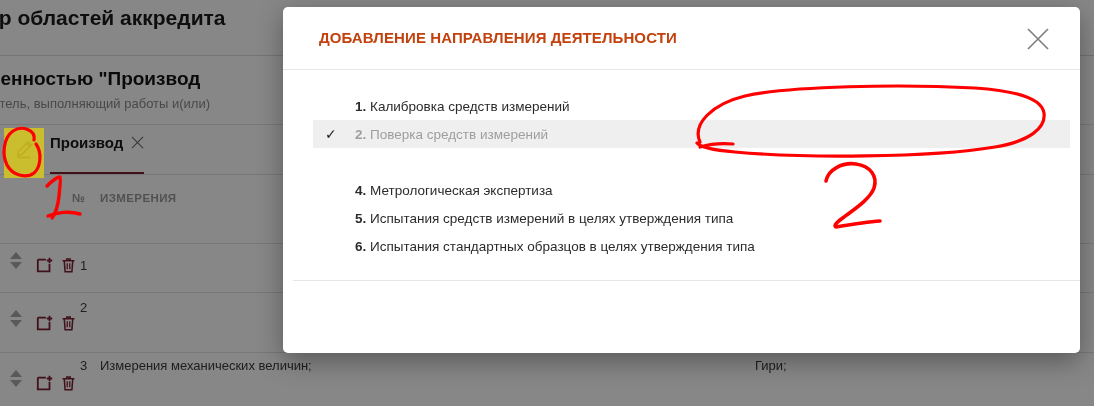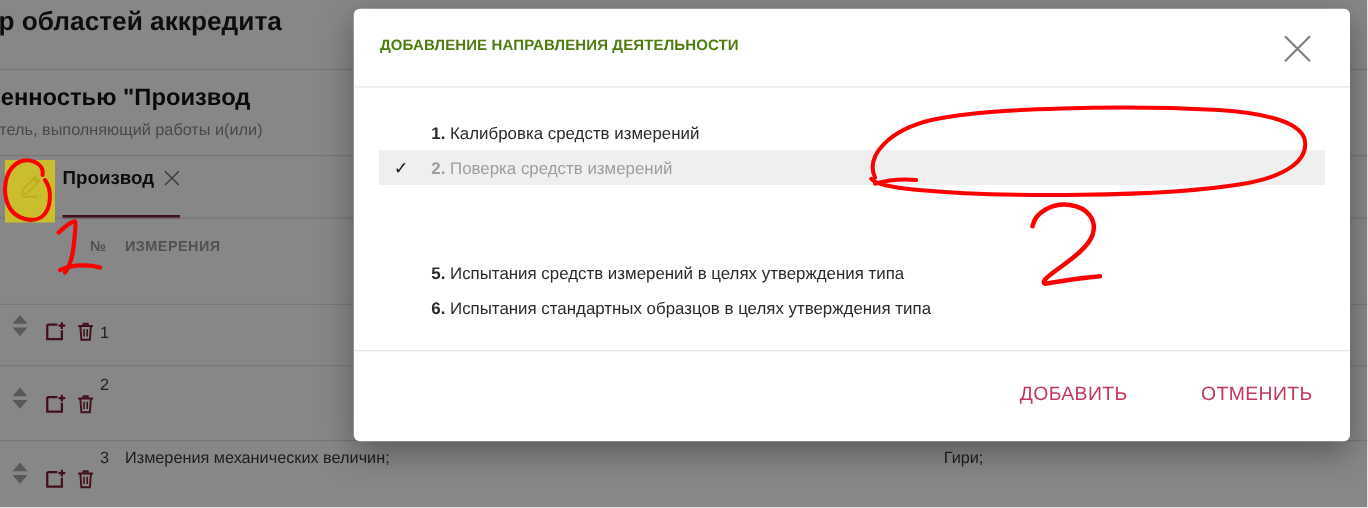--- a/index.html
+++ b/index.html
@@ -66,30 +66,30 @@
 
   
   .overlay{position:absolute;inset:0;background:rgba(0,0,0,.47);}
   .modal{
     position:absolute;left:283px;top:7px;width:797px;height:346px;
     background:#fff;border-radius:5px;box-shadow:0 8px 26px rgba(0,0,0,.34);
     overflow:hidden;
   }
   .modal-head{position:relative;height:62px;}
   .modal-title{
-    position:absolute;left:21px;top:22px;
-    font-size:12px;font-weight:700;color:#4d7c0f;letter-spacing:.1px;
+    position:absolute;left:36px;top:22px;
+    font-size:15px;font-weight:700;color:#c2410c;letter-spacing:.1px;
   }
   .close-x{
     position:absolute;right:24px;top:14px;width:36px;height:36px;
     display:flex;align-items:center;justify-content:center;
   }
   .head-rule{position:absolute;left:0;top:62px;width:797px;height:1px;background:#e6e6e6;}
 
-  .modal-body{position:absolute;left:0;top:63px;width:797px;height:202px;}
+  .modal-body{position:absolute;left:10px;top:63px;width:797px;height:202px;}
   .opt{
     position:absolute;left:20px;width:757px;height:28px;
     display:flex;align-items:center;font-size:13.5px;color:#2b2b2b;
   }
   .opt .chk{
     position:absolute;left:12px;font-size:14px;color:#1d1d1d;font-weight:700;
   }
   .opt .txt{position:absolute;left:42px;white-space:nowrap;}
   .opt .txt b{font-weight:700;}
   .opt.selected{background:#efefef;color:#9e9e9e;}
@@ -241,36 +241,35 @@
       <div class="opt" style="top:22px;">
         <span class="txt"><b>1.</b>&nbsp;<span>Калибровка средств измерений</span></span>
       </div>
 
       <div class="opt selected" style="top:50px;">
         <span class="chk">✓</span>
         <span class="txt"><b>2.</b>&nbsp;<span>Поверка средств измерений</span></span>
       </div>
 
 
+      <div class="opt" style="top:106px;">
+        <span class="txt"><b>4.</b>&nbsp;<span>Метрологическая экспертиза</span></span>
+      </div>
 
       <div class="opt" style="top:134px;">
         <span class="txt"><b>5.</b>&nbsp;<span>Испытания средств измерений в целях утверждения типа</span></span>
       </div>
 
       <div class="opt" style="top:162px;">
         <span class="txt"><b>6.</b>&nbsp;<span>Испытания стандартных образцов в целях утверждения типа</span></span>
       </div>
 
       <div class="foot-rule" style="top:210px;"></div>
     </div>
 
-    <div class="modal-foot">
-      <button class="btn btn-add">ДОБАВИТЬ</button>
-      <button class="btn btn-cancel">ОТМЕНИТЬ</button>
-    </div>
   </div>
 
 
   <svg class="annot" width="1094" height="406" viewBox="0 0 1094 406">
 
     <rect x="4" y="128" width="40" height="50" fill="#d6c81e" opacity="0.85"></rect>
 
     <path d="M34 140 C36 130 22 125 13 131 C3 138 2 155 7 165 C12 175 26 179 34 173 C41 167 42 152 36 144" fill="none" stroke="#ff0000" stroke-width="3.2" stroke-linecap="round"></path>
 
     <path d="M47 186 C53 180 58 177 60 177 C61 178 60 186 59 196 C58 206 55 214 52 218" fill="none" stroke="#ff0000" stroke-width="3.4" stroke-linecap="round" stroke-linejoin="round"></path>

